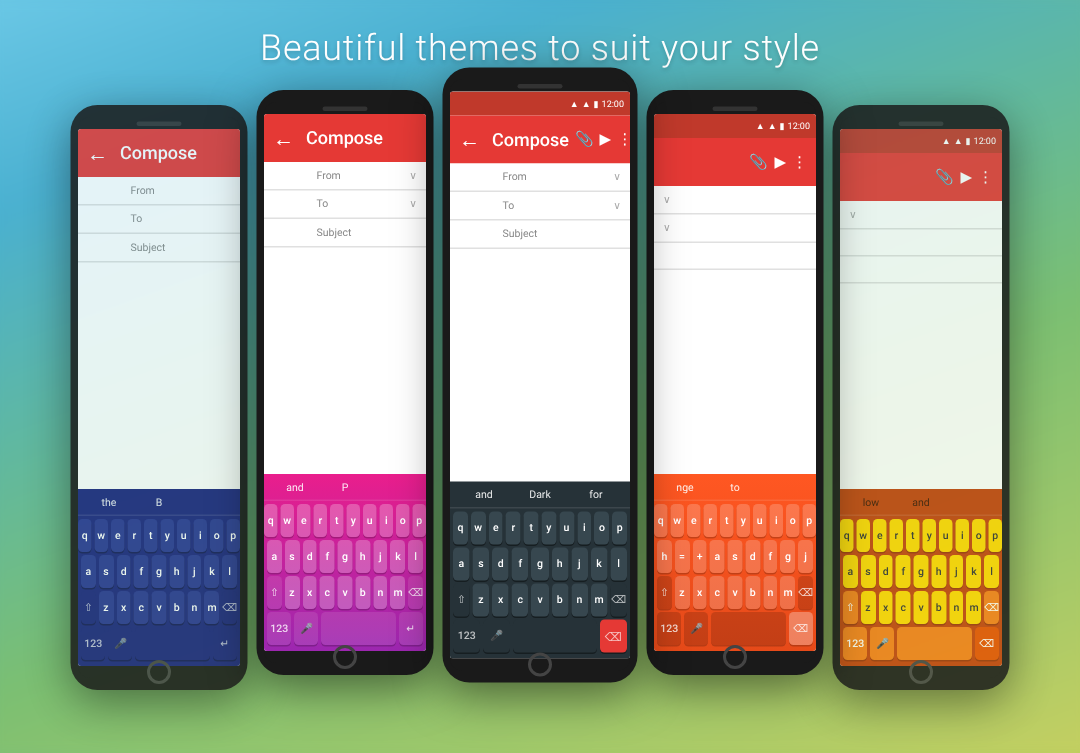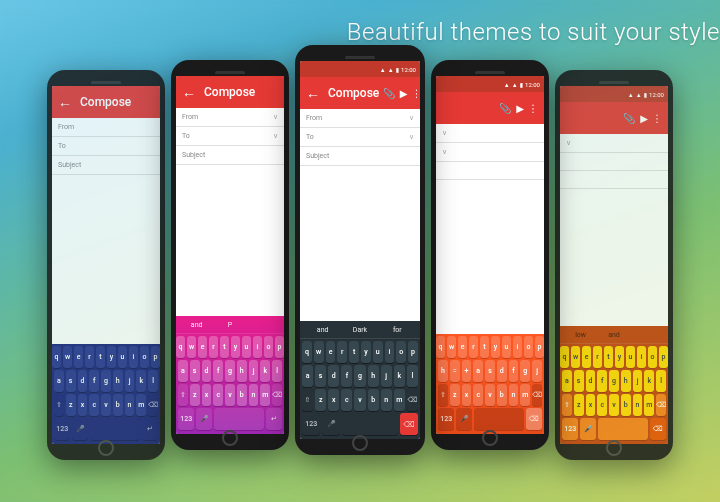--- a/index.html
+++ b/index.html
@@ -17,21 +17,21 @@
       inset: 0;
       background: linear-gradient(160deg, #6ecae8 0%, #4ab0d0 20%, #60b8a0 40%, #7bbf72 60%, #a0c86a 80%, #c8d060 100%);
       filter: blur(8px);
       transform: scale(1.05);
     }
 
     .header-text {
       position: absolute;
       top: 18px;
       left: 0; right: 0;
-      text-align: right;
+      text-align: center;
       color: white;
       font-size: 24px;
       font-weight: 300;
       letter-spacing: 0.5px;
       text-shadow: 0 1px 3px rgba(0,0,0,0.2);
       z-index: 10;
     }
 
     .phones-container {
       position: absolute;
@@ -169,20 +169,21 @@
       color: #555;
       min-height: 18px;
       display: flex;
       align-items: center;
       justify-content: space-between;
     }
 
     .form-field-label {
       color: #888;
       font-size: 7px;
+      margin-left: 29px;
     }
 
     .chevron {
       color: #aaa;
       font-size: 7px;
     }
 
     
     .keyboard-area {
       flex-shrink: 0;
@@ -348,20 +349,25 @@
           <span class="form-field-label">From</span>
         </div>
         <div class="form-field">
           <span class="form-field-label">To</span>
         </div>
         <div class="form-field">
           <span class="form-field-label">Subject</span>
         </div>
       </div>
       <div class="keyboard-area kb-dark-blue">
+        <div class="kb-suggestion-bar">
+          <span class="kb-suggestion-item">the</span>
+          <span class="kb-suggestion-item">B</span>
+          <span class="kb-suggestion-item"></span>
+        </div>
         <div class="kb-rows">
           <div class="kb-row">
             <div class="kb-key">q</div>
             <div class="kb-key">w</div>
             <div class="kb-key">e</div>
             <div class="kb-key">r</div>
             <div class="kb-key">t</div>
             <div class="kb-key">y</div>
             <div class="kb-key">u</div>
             <div class="kb-key">i</div>
@@ -595,20 +601,25 @@
       <div class="email-form">
         <div class="form-field">
           <span class="chevron">∨</span>
         </div>
         <div class="form-field">
           <span class="chevron">∨</span>
         </div>
         <div class="form-field"></div>
       </div>
       <div class="keyboard-area kb-orange-red">
+        <div class="kb-suggestion-bar">
+          <span class="kb-suggestion-item">nge</span>
+          <span class="kb-suggestion-item">to</span>
+          <span class="kb-suggestion-item"></span>
+        </div>
         <div class="kb-rows">
           <div class="kb-row">
             <div class="kb-key">q</div>
             <div class="kb-key">w</div>
             <div class="kb-key">e</div>
             <div class="kb-key">r</div>
             <div class="kb-key">t</div>
             <div class="kb-key">y</div>
             <div class="kb-key">u</div>
             <div class="kb-key">i</div>

